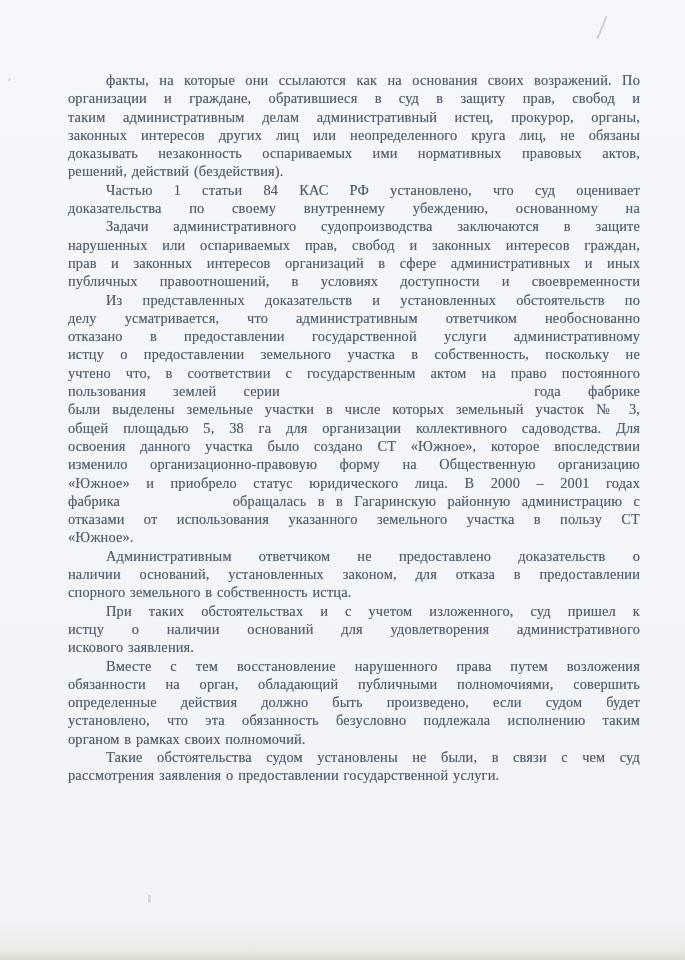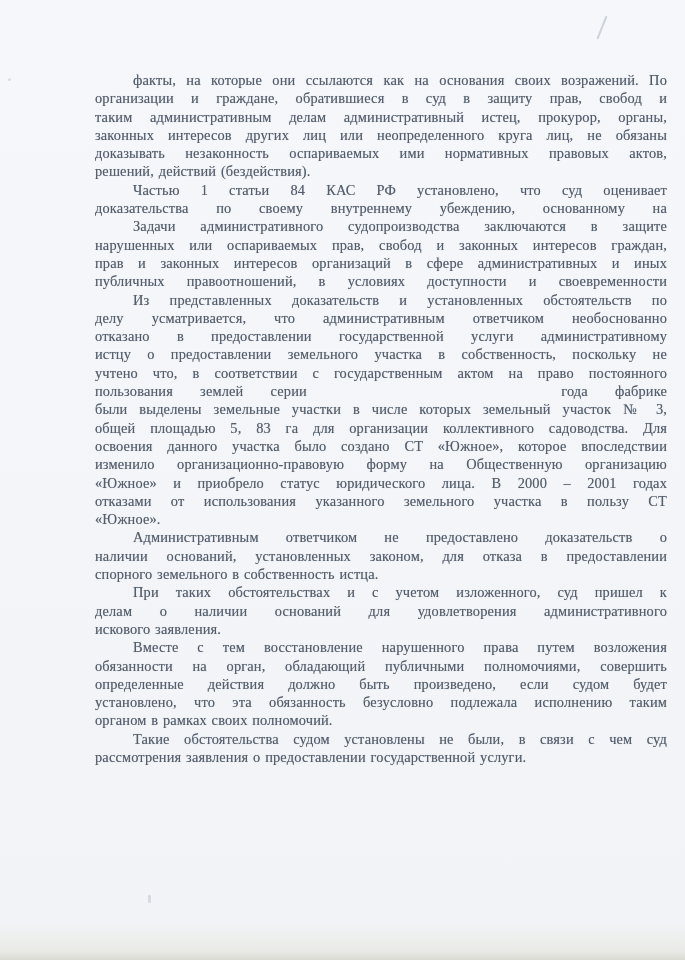--- a/index.html
+++ b/index.html
@@ -6,21 +6,21 @@
   body{
     width:685px;height:960px;overflow:hidden;
     background:#ffffff;
     font-family:"Liberation Serif", serif;
   }
   .page{
     position:relative;width:685px;height:960px;overflow:hidden;
     background:linear-gradient(180deg,#f5f7fa 0%,#f3f5f8 55%,#f1f3f6 96%,#eaebe7 99%,#e6e7e2 100%);
   }
   .text-block{
-    position:absolute;left:95px;top:71px;width:572px;
+    position:absolute;left:68px;top:71px;width:572px;
     color:#545e6c;
     font-size:14.4px;line-height:18.3px;
     letter-spacing:0.15px;word-spacing:1px;
     text-shadow:0 0 0.7px rgba(84,94,108,0.55);
   }
   .paragraph{margin:0;}
   .line{
     text-align:justify;
     text-align-last:justify;
     min-height:18.3px;
@@ -73,35 +73,36 @@
         <div class="line">публичных правоотношений, в условиях доступности и своевременности</div>
       </div>
       <div class="paragraph">
         <div class="line indent">Из представленных доказательств и установленных обстоятельств по</div>
         <div class="line">делу усматривается, что административным ответчиком необоснованно</div>
         <div class="line">отказано в предоставлении государственной услуги административному</div>
         <div class="line">истцу о предоставлении земельного участка в собственность, поскольку не</div>
         <div class="line">учтено что, в соответствии с государственным актом на право постоянного</div>
         <div class="line"><span>пользования землей серии</span> <span class="gap wide"></span> <span>года фабрике</span></div>
         <div class="line">были выделены земельные участки в числе которых земельный участок № 3,</div>
-        <div class="line">общей площадью 5, 83 га для организации коллективного садоводства. Для</div>
+        <div class="line">общей площадью 5, 38 га для организации коллективного садоводства. Для</div>
         <div class="line">освоения данного участка было создано СТ «Южное», которое впоследствии</div>
         <div class="line">изменило организационно-правовую форму на Общественную организацию</div>
         <div class="line">«Южное» и приобрело статус юридического лица. В 2000 – 2001 годах</div>
+        <div class="line"><span>фабрика</span> <span class="gap narrow"></span> <span>обращалась в в Гагаринскую районную администрацию с</span></div>
         <div class="line">отказами от использования указанного земельного участка в пользу СТ</div>
         <div class="line last">«Южное».</div>
       </div>
       <div class="paragraph">
         <div class="line indent">Административным ответчиком не предоставлено доказательств о</div>
         <div class="line">наличии оснований, установленных законом, для отказа в предоставлении</div>
         <div class="line last">спорного земельного в собственность истца.</div>
       </div>
       <div class="paragraph">
         <div class="line indent">При таких обстоятельствах и с учетом изложенного, суд пришел к</div>
-        <div class="line">делам о наличии оснований для удовлетворения административного</div>
+        <div class="line">истцу о наличии оснований для удовлетворения административного</div>
         <div class="line last">искового заявления.</div>
       </div>
       <div class="paragraph">
         <div class="line indent">Вместе с тем восстановление нарушенного права путем возложения</div>
         <div class="line">обязанности на орган, обладающий публичными полномочиями, совершить</div>
         <div class="line">определенные действия должно быть произведено, если судом будет</div>
         <div class="line">установлено, что эта обязанность безусловно подлежала исполнению таким</div>
         <div class="line last">органом в рамках своих полномочий.</div>
       </div>
       <div class="paragraph">

